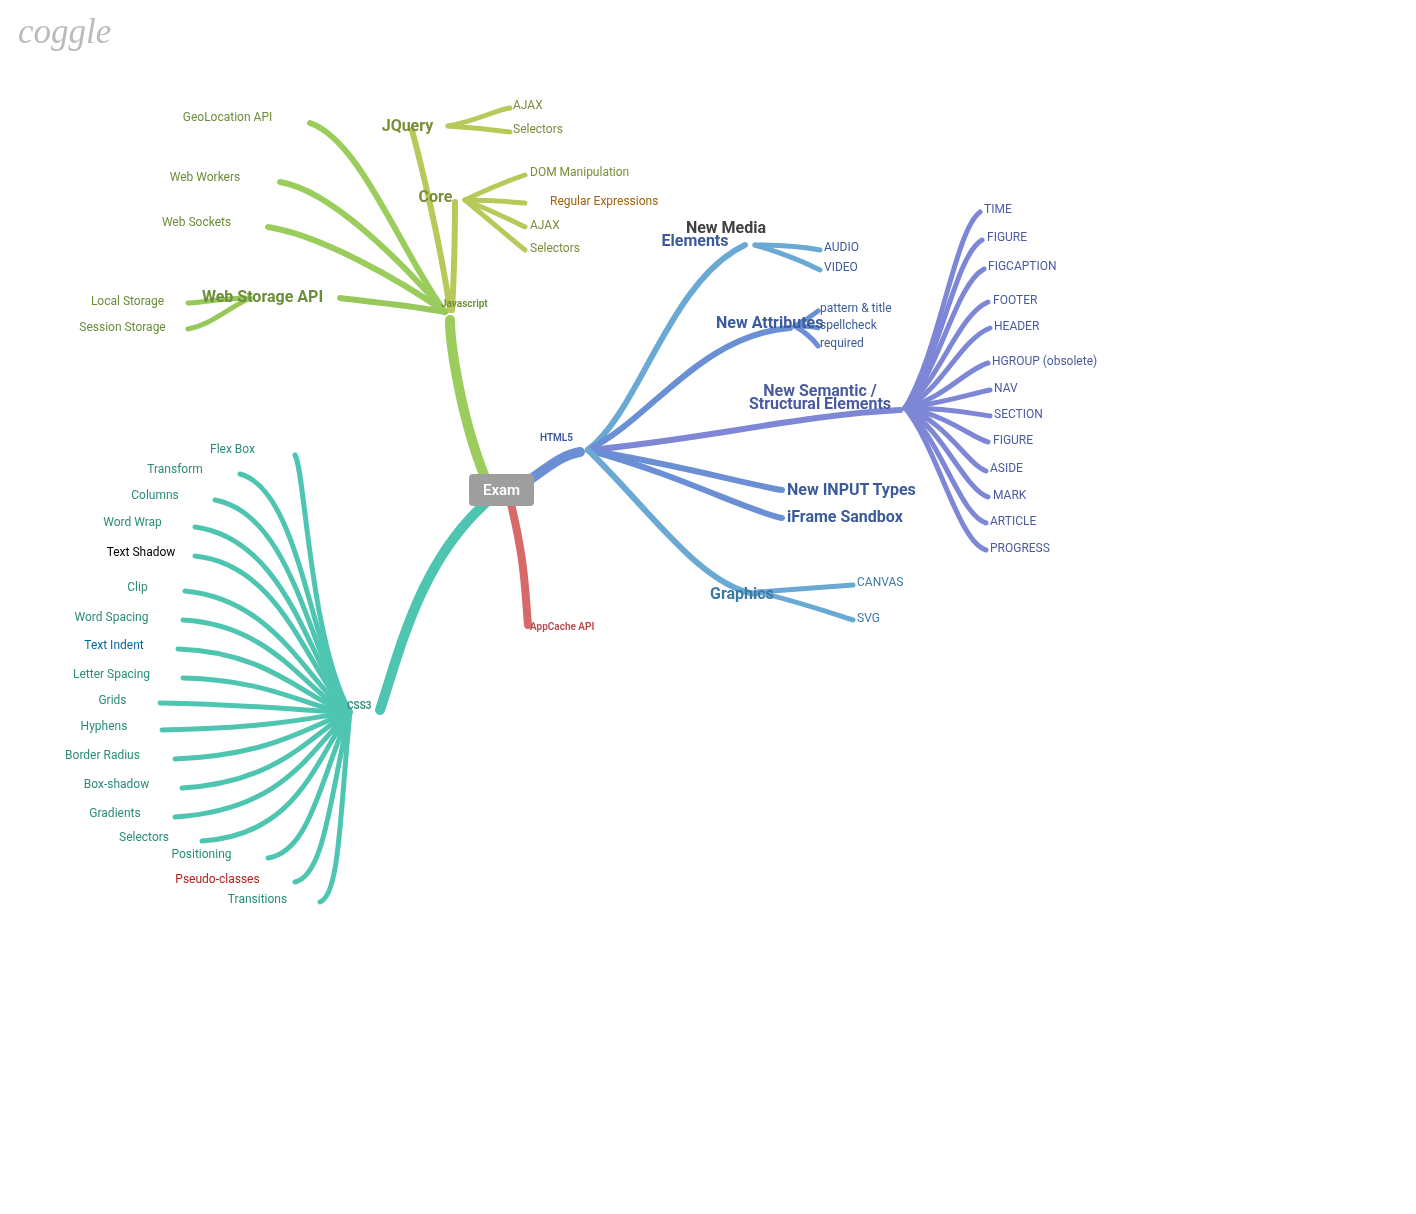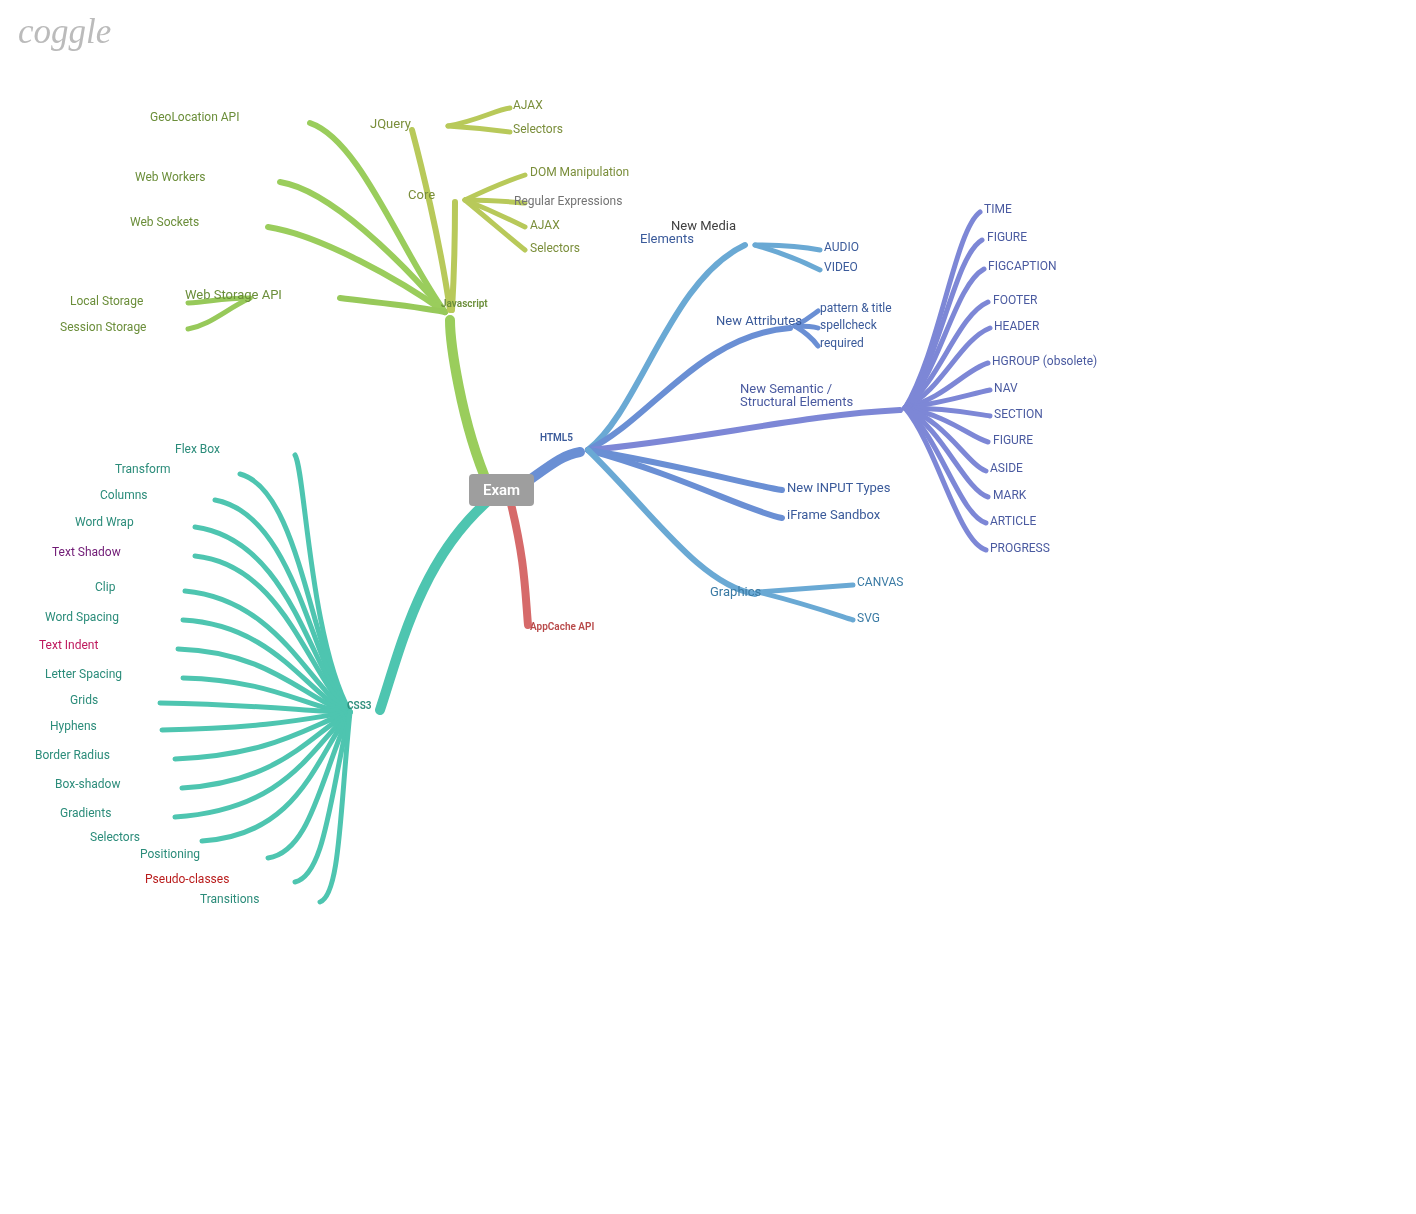--- a/index.html
+++ b/index.html
@@ -1,23 +1,23 @@
 <!DOCTYPE html>
 <html><head>
 <meta charset="utf-8">
 <style>
 html,body{margin:0;padding:0;width:1416px;height:1214px;background:#fff;font-family:-apple-system,BlinkMacSystemFont,"Segoe UI",Roboto,Helvetica,Arial,sans-serif;overflow:hidden}
 .logo{position:absolute;top:12px;left:18px;font-family:"Brush Script MT","Segoe Script",cursive;font-size:35px;color:#bbb;font-style:italic}
 svg{position:absolute;top:0;left:0}
 .node{position:absolute;font-size:13px;white-space:nowrap;color:#333}
 .root{background:#9e9e9e;color:#fff;font-weight:600;font-size:15px;padding:7px 14px;border-radius:4px}
 .branch{font-weight:600;font-size:10px}
-.sub{font-weight:400;font-size:13px}
+.sub{font-weight:700;font-size:16px}
 .leaf{font-size:12px}
-.left{text-align:left}
+.left{text-align:center}
 </style>
 </head>
 <body>
 
 <div class="logo">coggle</div>
 
 <svg width="1416" height="1214">
 
 <path d="M489 487 C460 420 450 340 450 320" stroke="#9acd5c" stroke-width="10" fill="none" stroke-linecap="round"></path>
 <path d="M489 500 C420 560 400 650 380 710" stroke="#4ec5b0" stroke-width="10" fill="none" stroke-linecap="round"></path>
@@ -98,32 +98,32 @@
 <div class="node leaf left" style="left:135px;top:170px;width:140px;color:#6b8e3a">Web Workers</div>
 <div class="node leaf left" style="left:130px;top:215px;width:133px;color:#6b8e3a">Web Sockets</div>
 <div class="node sub left" style="left:185px;top:287px;width:155px;color:#6b8e3a">Web Storage API</div>
 <div class="node leaf left" style="left:70px;top:294px;width:115px;color:#6b8e3a">Local Storage</div>
 <div class="node leaf left" style="left:60px;top:320px;width:125px;color:#6b8e3a">Session Storage</div>
 <div class="node sub left" style="left:370px;top:116px;width:75px;color:#7a8e3a">JQuery</div>
 <div class="node leaf" style="left:513px;top:98px;color:#7a8e3a">AJAX</div>
 <div class="node leaf" style="left:513px;top:122px;color:#7a8e3a">Selectors</div>
 <div class="node sub left" style="left:408px;top:187px;width:55px;color:#7a8e3a">Core</div>
 <div class="node leaf" style="left:530px;top:165px;color:#7a8e3a">DOM Manipulation</div>
-<div class="node leaf" style="left:514px;top:194px;color:#737373">Regular Expressions</div>
+<div class="node leaf" style="left:550px;top:194px;color:#a16207">Regular Expressions</div>
 <div class="node leaf" style="left:530px;top:218px;color:#7a8e3a">AJAX</div>
 <div class="node leaf" style="left:530px;top:241px;color:#7a8e3a">Selectors</div>
 
 <div class="node leaf left" style="left:175px;top:442px;width:115px;color:#2b8c7a">Flex Box</div>
 <div class="node leaf left" style="left:115px;top:462px;width:120px;color:#2b8c7a">Transform</div>
 <div class="node leaf left" style="left:100px;top:488px;width:110px;color:#2b8c7a">Columns</div>
 <div class="node leaf left" style="left:75px;top:515px;width:115px;color:#2b8c7a">Word Wrap</div>
-<div class="node leaf left" style="left:52px;top:545px;width:130px;color:#701a75">Text Shadow</div>
+<div class="node leaf left" style="left:76px;top:545px;width:130px;color:#000000">Text Shadow</div>
 <div class="node leaf left" style="left:95px;top:580px;width:85px;color:#2b8c7a">Clip</div>
 <div class="node leaf left" style="left:45px;top:610px;width:133px;color:#2b8c7a">Word Spacing</div>
-<div class="node leaf left" style="left:39px;top:638px;width:118px;color:#be185d">Text Indent</div>
+<div class="node leaf left" style="left:55px;top:638px;width:118px;color:#0369a1">Text Indent</div>
 <div class="node leaf left" style="left:45px;top:667px;width:133px;color:#2b8c7a">Letter Spacing</div>
 <div class="node leaf left" style="left:70px;top:693px;width:85px;color:#2b8c7a">Grids</div>
 <div class="node leaf left" style="left:50px;top:719px;width:108px;color:#2b8c7a">Hyphens</div>
 <div class="node leaf left" style="left:35px;top:748px;width:135px;color:#2b8c7a">Border Radius</div>
 <div class="node leaf left" style="left:55px;top:777px;width:123px;color:#2b8c7a">Box-shadow</div>
 <div class="node leaf left" style="left:60px;top:806px;width:110px;color:#2b8c7a">Gradients</div>
 <div class="node leaf left" style="left:90px;top:830px;width:108px;color:#2b8c7a">Selectors</div>
 <div class="node leaf left" style="left:140px;top:847px;width:123px;color:#2b8c7a">Positioning</div>
 <div class="node leaf left" style="left:145px;top:872px;width:145px;color:#b91c1c">Pseudo-classes</div>
 <div class="node leaf left" style="left:200px;top:892px;width:115px;color:#2b8c7a">Transitions</div>

